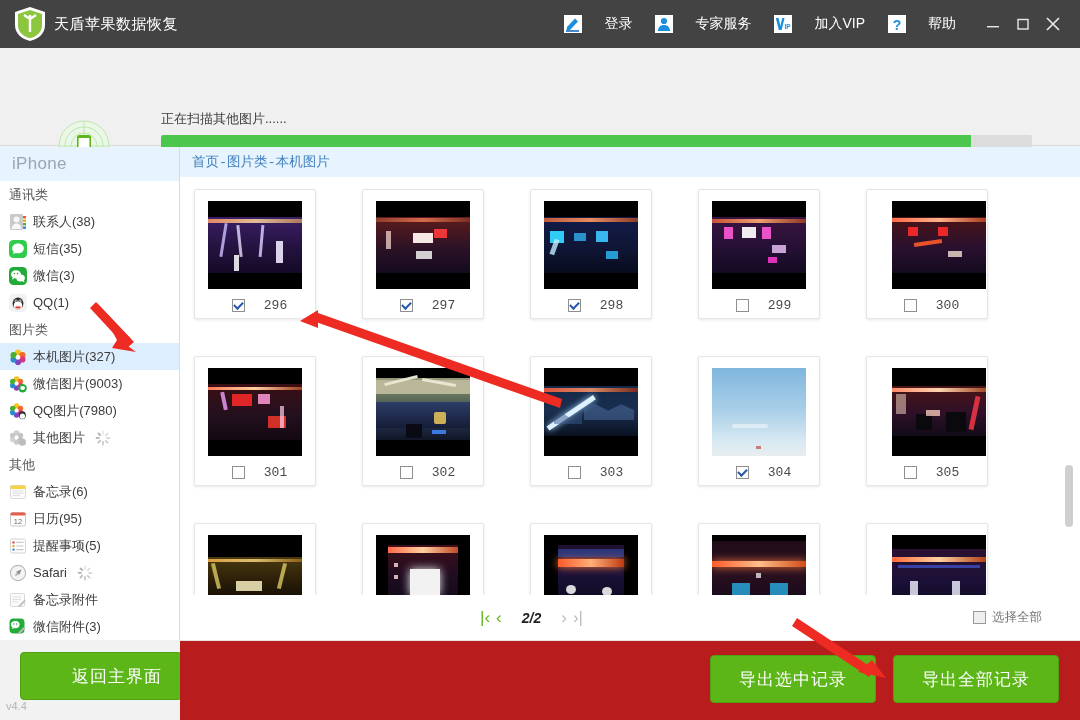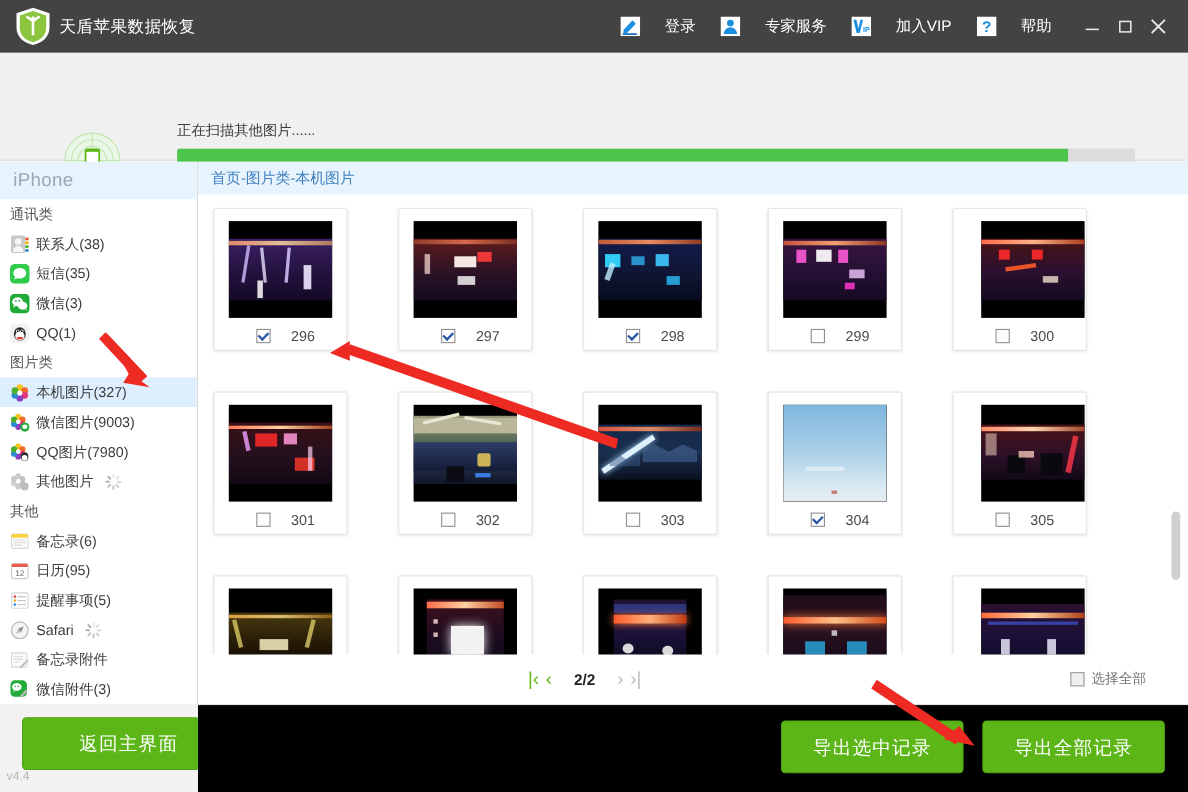--- a/index.html
+++ b/index.html
@@ -67,21 +67,21 @@
     background: #5cb617; border: 1px solid #4ea211; border-radius: 4px;
     color: #ffffff; font-size: 17px; display: flex; align-items: center; justify-content: center;
     cursor: pointer; letter-spacing: 1px;
   }
   .btn-home { position: absolute; left: 20px; top: 12px; width: 162px; height: 48px; padding-left: 32px; }
   .version { position: absolute; left: 6px; top: 700px; font-size: 11px; color: #b6b6b6; }
 
   
   .content {
     position: absolute; left: 180px; top: 147px; width: 900px; height: 493px;
-    background: #ffffff; overflow: hidden;
+    background: #ffffff; overflow: hidden; font-family: Liberation Mono, monospace;
   }
   .crumb {
     height: 30px; background: #e8f4fd; display: flex; align-items: center;
     padding-left: 12px; font-size: 13.5px; color: #3f7fbf;
   }
   .grid {
     position: relative; padding: 12px 0 0 14px; display: flex; flex-wrap: wrap;
     width: 886px; height: 420px; overflow: hidden;
   }
   .cell {
@@ -106,29 +106,29 @@
 
   
   .pager {
     position: absolute; left: 180px; top: 595px; width: 900px; height: 45px;
     background: #ffffff; display: flex; align-items: center;
   }
   .pg-group { display: flex; align-items: center; margin-left: 300px; gap: 6px; }
   .pg-btn { font-size: 17px; cursor: pointer; line-height: 1; }
   .pg-btn.en { color: #5cb617; }
   .pg-btn.dis { color: #bdbdbd; cursor: default; }
-  .pg-num { font-size: 14px; font-weight: bold; color: #222; margin: 0 14px; }
+  .pg-num { font-size: 14px; font-weight: bold; color: #222; margin: 0 14px; font-style: italic; }
   .selall { margin-left: auto; margin-right: 38px; display: flex; align-items: center; gap: 6px; cursor: pointer; }
   .selall .lbl { font-size: 12.5px; color: #737373; }
   .cbox.gray { background: #efefef; border: 1px solid #9a9a9a; }
 
   
   .bottombar {
     position: absolute; left: 180px; top: 640px; width: 900px; height: 80px;
-    background: #000000; border-top: 1px solid #e1e1e1;
+    background: #b91c1c; border-top: 1px solid #e1e1e1;
   }
   .btn-exp-sel { position: absolute; left: 530px; top: 14px; width: 166px; height: 48px; }
   .btn-exp-all { position: absolute; left: 713px; top: 14px; width: 166px; height: 48px; }
 
   
   .vscroll { position: absolute; left: 1065px; top: 465px; width: 8px; height: 62px;
              background: #cfcfcf; border-radius: 4px; cursor: pointer; }
 
   
   .arrows { position: absolute; left: 0; top: 0; width: 1080px; height: 720px; pointer-events: none; }

